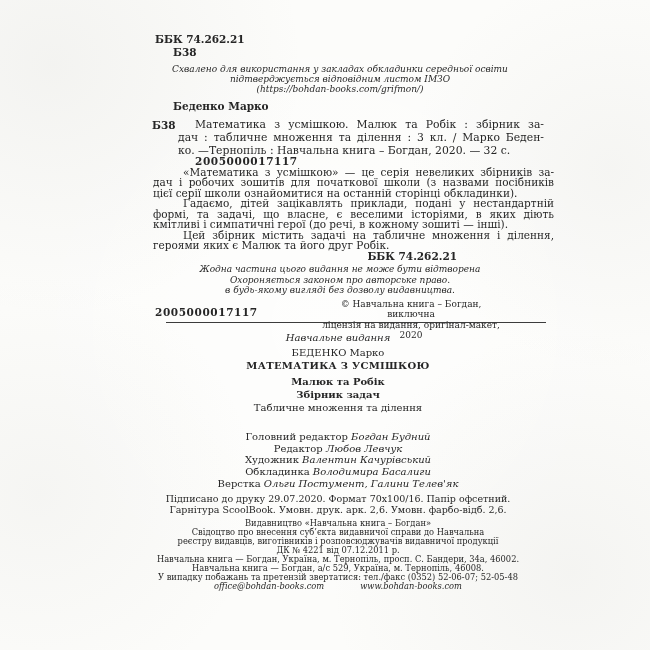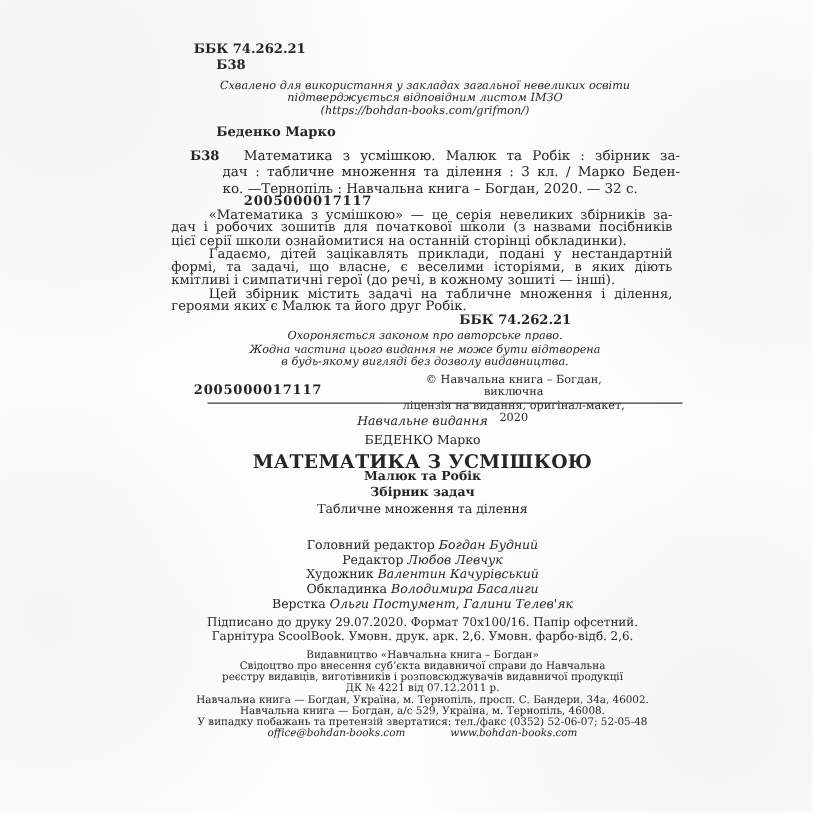--- a/index.html
+++ b/index.html
@@ -17,31 +17,31 @@
   }
   .jl{text-align:justify;text-align-last:justify;}
   .bbk-top{position:absolute;top:33px;left:155px;font-weight:bold;font-size:10.5px;line-height:12.5px;}
   .bbk-top .idx{margin-left:18px;}
   .approval{position:absolute;top:64px;left:140px;width:400px;text-align:center;font-style:italic;font-size:9px;line-height:10.2px;}
   .author-head{position:absolute;top:100px;left:173px;font-weight:bold;font-size:10.5px;}
   .catalog-index{position:absolute;top:119px;left:152px;font-weight:bold;font-size:10.5px;}
   .catalog{position:absolute;top:118px;left:178px;width:366px;font-size:10.8px;line-height:13px;}
   .catalog .ln1{padding-left:17px;}
   .code-top{position:absolute;top:155px;left:195px;font-weight:bold;font-size:10.5px;letter-spacing:.6px;}
-  .annotation{position:absolute;top:167px;left:137px;width:401px;font-size:10.5px;line-height:10.45px;}
+  .annotation{position:absolute;top:167px;left:153px;width:401px;font-size:10.5px;line-height:10.45px;}
   .annotation .ind{padding-left:30px;}
   .bbk-bottom{position:absolute;top:250px;left:145px;width:400px;box-sizing:border-box;padding-right:88px;text-align:right;font-weight:bold;font-size:10.5px;}
   .rights{position:absolute;top:264px;left:140px;width:400px;text-align:center;font-style:italic;font-size:9px;line-height:10.6px;}
   .code-bottom{position:absolute;top:306px;left:155px;font-weight:bold;font-size:10.5px;letter-spacing:.6px;}
   .license{position:absolute;top:299px;left:320px;width:182px;text-align:center;font-size:9px;line-height:10.4px;}
   .rule{position:absolute;top:322px;left:166px;width:380px;border-top:1px solid #3c3c3c;height:0;}
   .centered{position:absolute;left:140px;width:396px;text-align:center;}
   .edition{top:332px;font-style:italic;font-size:10px;}
   .t-author{top:347px;font-size:10px;}
-  .t-title{top:360px;font-size:15px;font-weight:bold;letter-spacing:.3px;}
+  .t-title{top:360px;font-size:10px;font-weight:bold;letter-spacing:.3px;}
   .t-series{top:376px;font-size:10px;font-weight:bold;}
   .t-kind{top:389px;font-size:10px;font-weight:bold;}
   .t-topic{top:402px;font-size:10px;}
   .t-grade{top:415px;font-size:10px;}
   .credits{top:431px;font-size:10px;line-height:11.7px;}
   .credits .nm{font-style:italic;margin-top:48px;}
   .print-info{top:493px;font-size:9.5px;line-height:11.3px;}
   .publisher{top:519px;font-size:8.3px;line-height:9px;}
   .addresses{top:555px;font-size:8.3px;line-height:9.2px;}
   .emails{top:581px;font-size:8.3px;font-style:italic;}
@@ -51,21 +51,21 @@
 <body>
 
 <div class="page">
 
   <div class="bbk-top">
     <div>ББК 74.262.21</div>
     <div class="idx">Б38</div>
   </div>
 
   <div class="approval">
-    <div>Схвалено для використання у закладах загальної невеликих освіти</div>
+    <div>Схвалено для використання у закладах обкладинки середньої освіти</div>
     <div>підтверджується відповідним листом ІМЗО</div>
     <div>(https://bohdan-books.com/grifmon/)</div>
   </div>
 
   <div class="author-head">Беденко Марко</div>
 
   <div class="catalog-index">Б38</div>
   <div class="catalog">
     <div class="ln1 jl">Математика з усмішкою. Малюк та Робік : збірник за-</div>
     <div class="jl">дач : табличне множення та ділення : 3 кл. / Марко Беден-</div>
@@ -87,22 +87,22 @@
     </div>
     <div>
       <div class="ind jl">Цей збірник містить задачі на табличне множення і ділення,</div>
       <div>героями яких є Малюк та його друг Робік.</div>
     </div>
   </div>
 
   <div class="bbk-bottom">ББК 74.262.21</div>
 
   <div class="rights">
+    <div>Жодна частина цього видання не може бути відтворена</div>
     <div>Охороняється законом про авторське право.</div>
-    <div>Жодна частина цього видання не може бути відтворена</div>
     <div>в будь-якому вигляді без дозволу видавництва.</div>
   </div>
 
   <div class="code-bottom">2005000017117</div>
 
   <div class="license">
     <div>© Навчальна книга – Богдан, виключна</div>
     <div>ліцензія на видання, оригінал-макет, 2020</div>
   </div>
 

